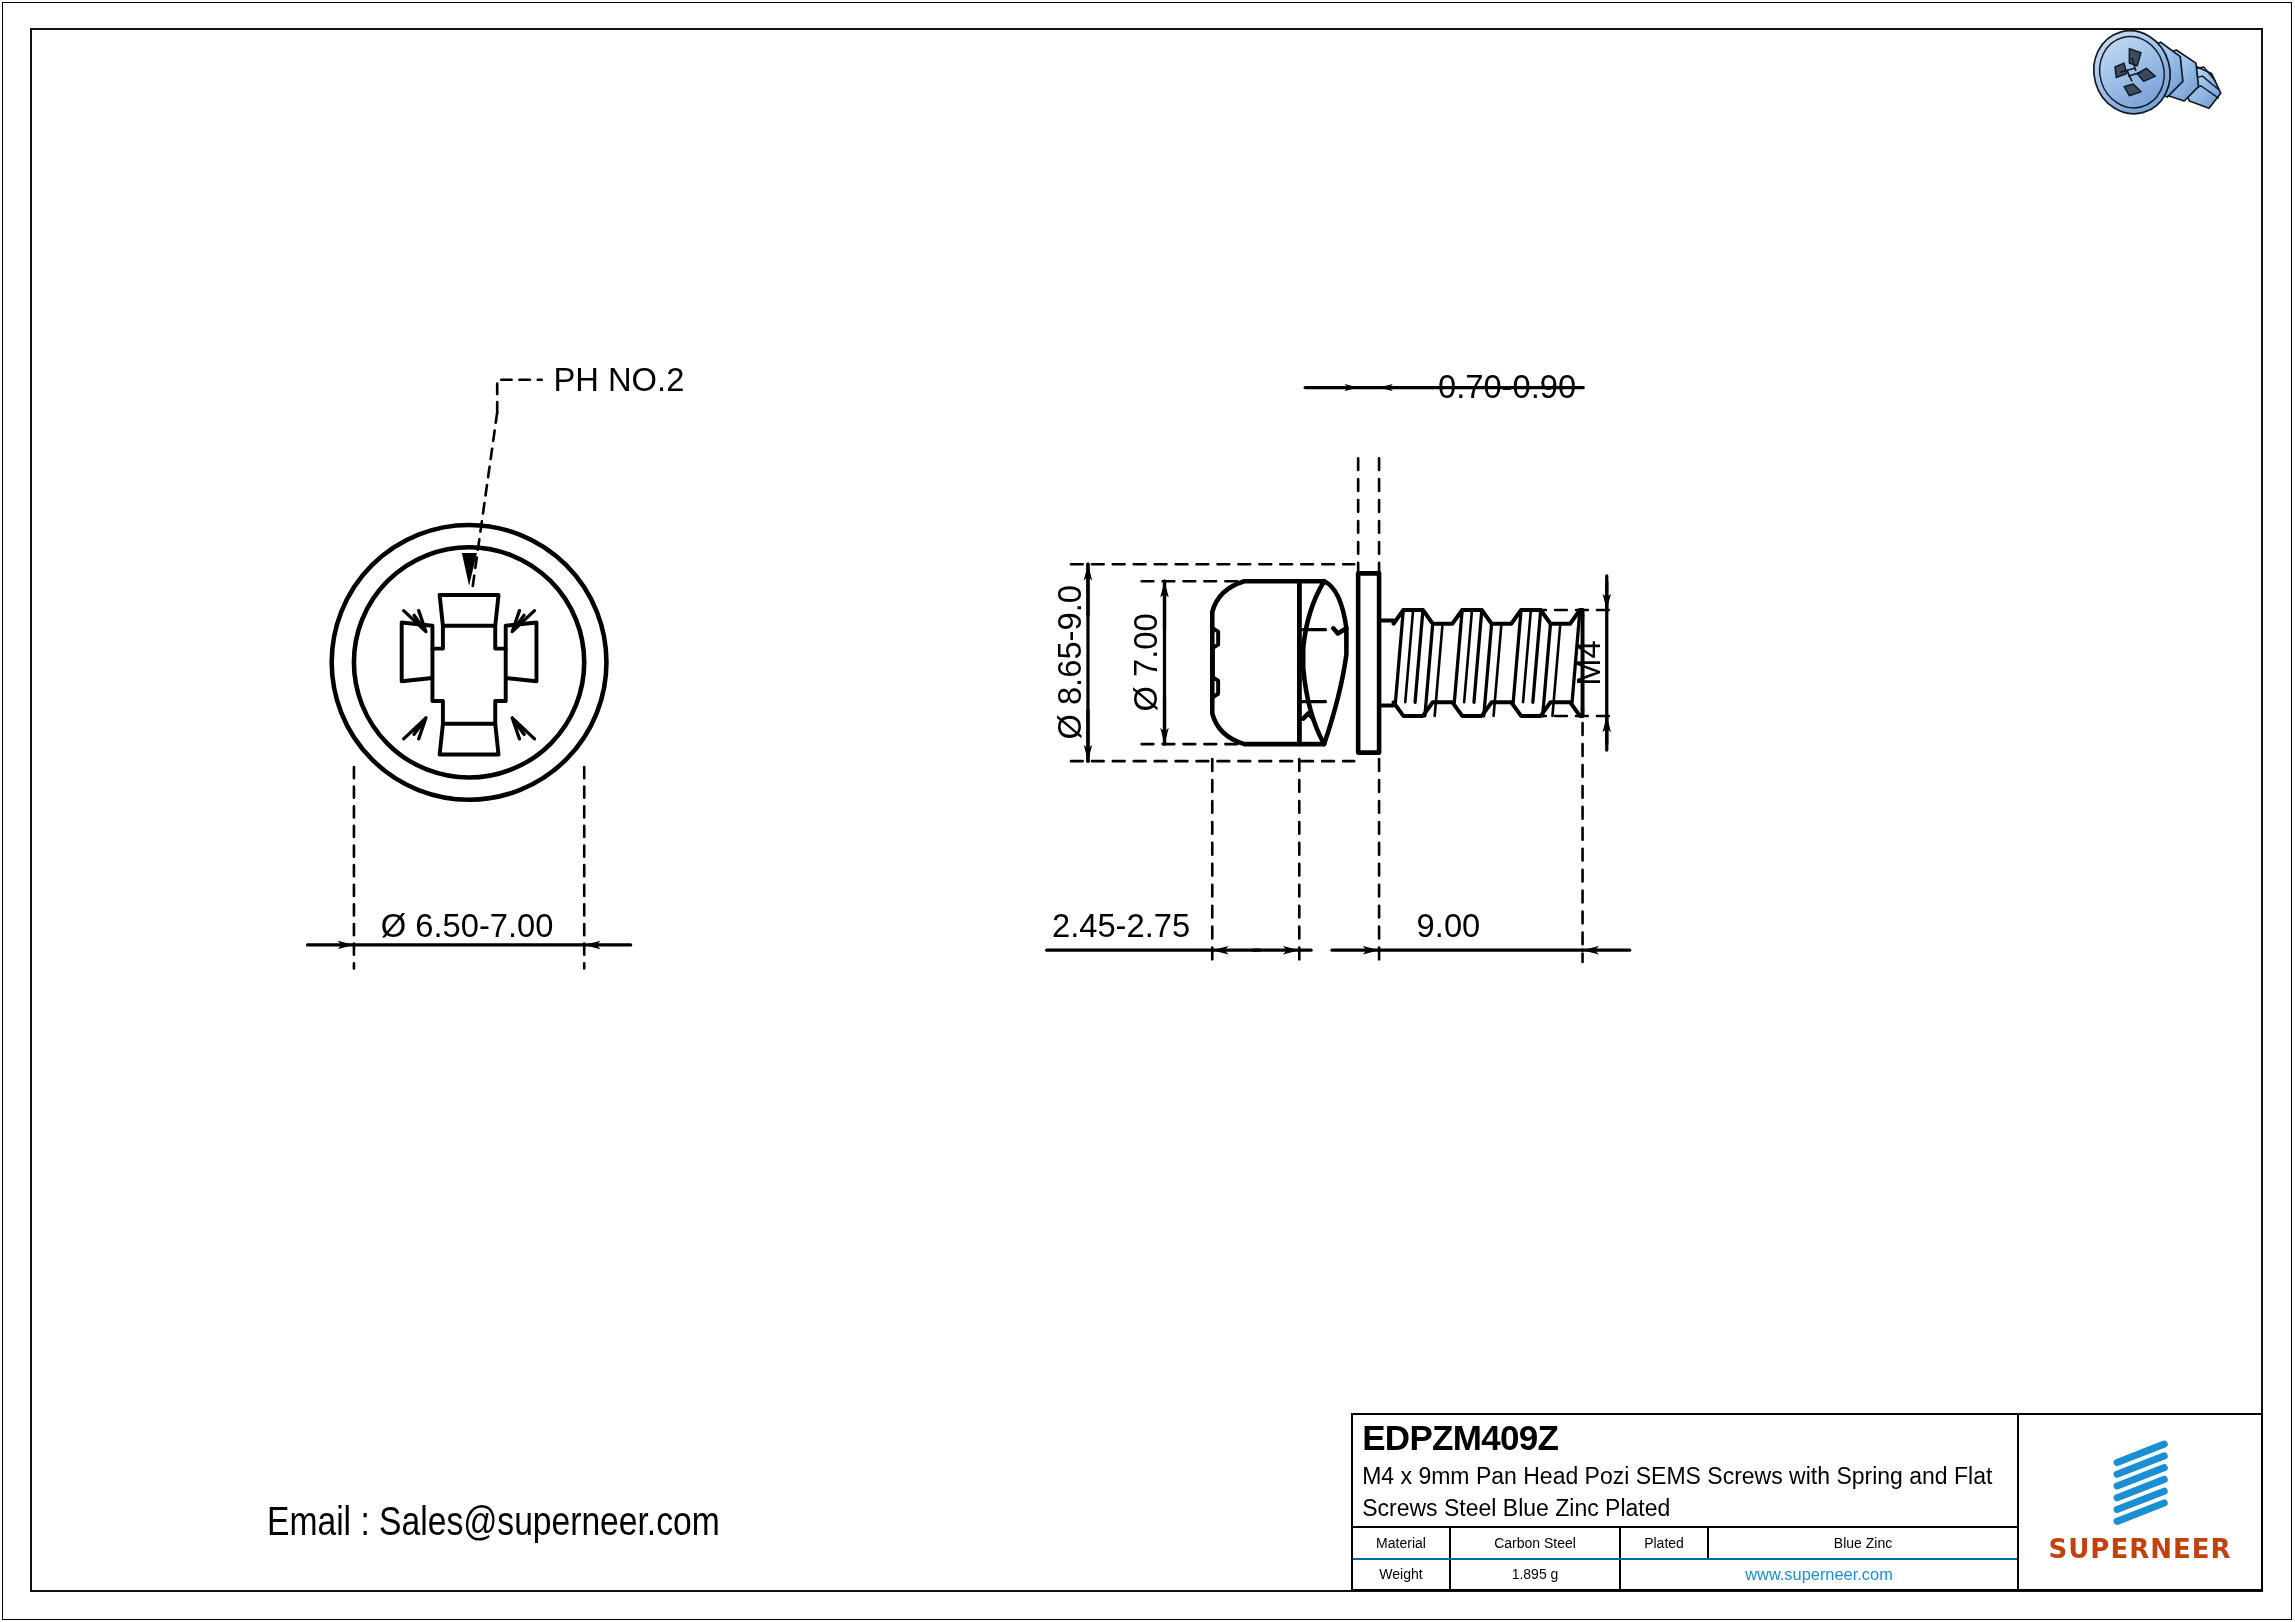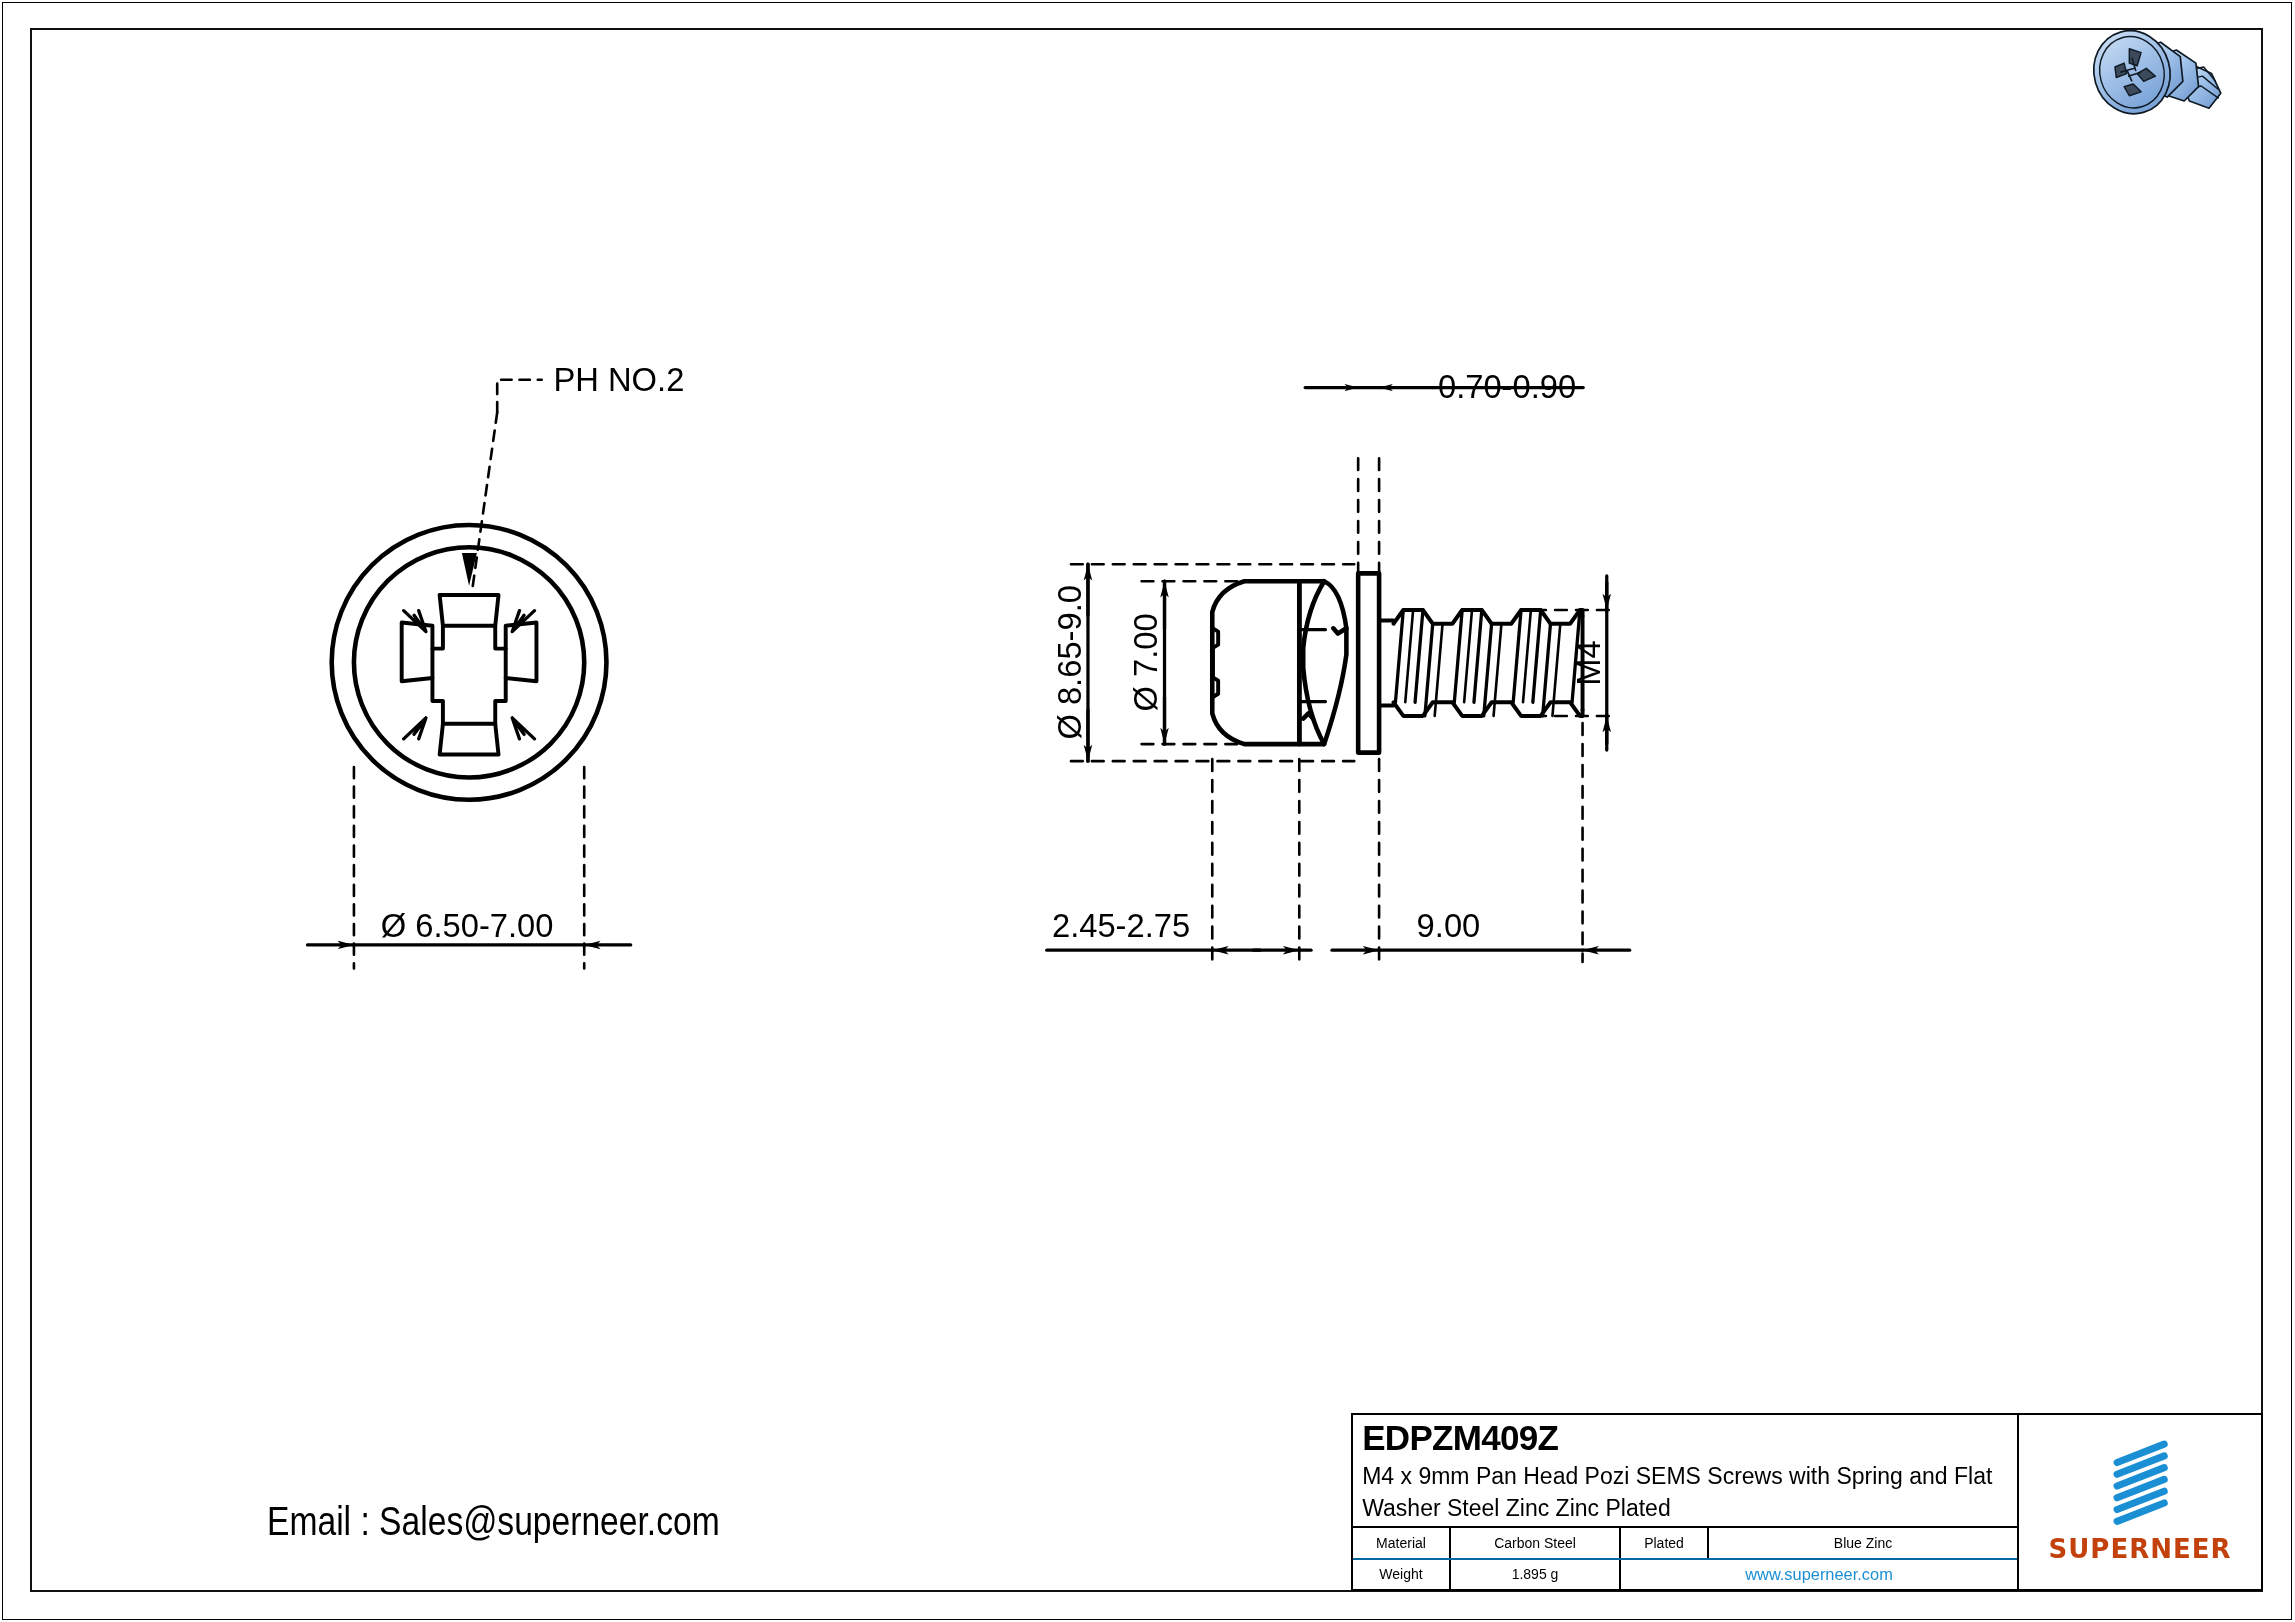--- a/index.html
+++ b/index.html
@@ -247,21 +247,21 @@
   </g>
 </svg>
 
 <div class="email">Email : Sales@superneer.com</div>
 
 <div class="tb">
   <div class="tb-left">
     <div class="tb-id">EDPZM409Z</div>
     <div>
       <div class="tb-desc">M4 x 9mm Pan Head Pozi SEMS Screws with Spring and Flat</div>
-      <div class="tb-desc" style="padding-top:1.3px">Washer Steel Zinc Zinc Plated</div>
+      <div class="tb-desc" style="padding-top:1.3px">Screws Steel Blue Zinc Plated</div>
     </div>
     <div class="tb-rows">
       <div class="tb-row">
         <div class="tb-cell c-lbl">Material</div>
         <div class="tb-cell c-val">Carbon Steel</div>
         <div class="tb-cell c-fin">Plated</div>
         <div class="tb-cell c-fval">Blue Zinc</div>
       </div>
       <div class="tb-row">
         <div class="tb-cell c-lbl">Weight</div>

